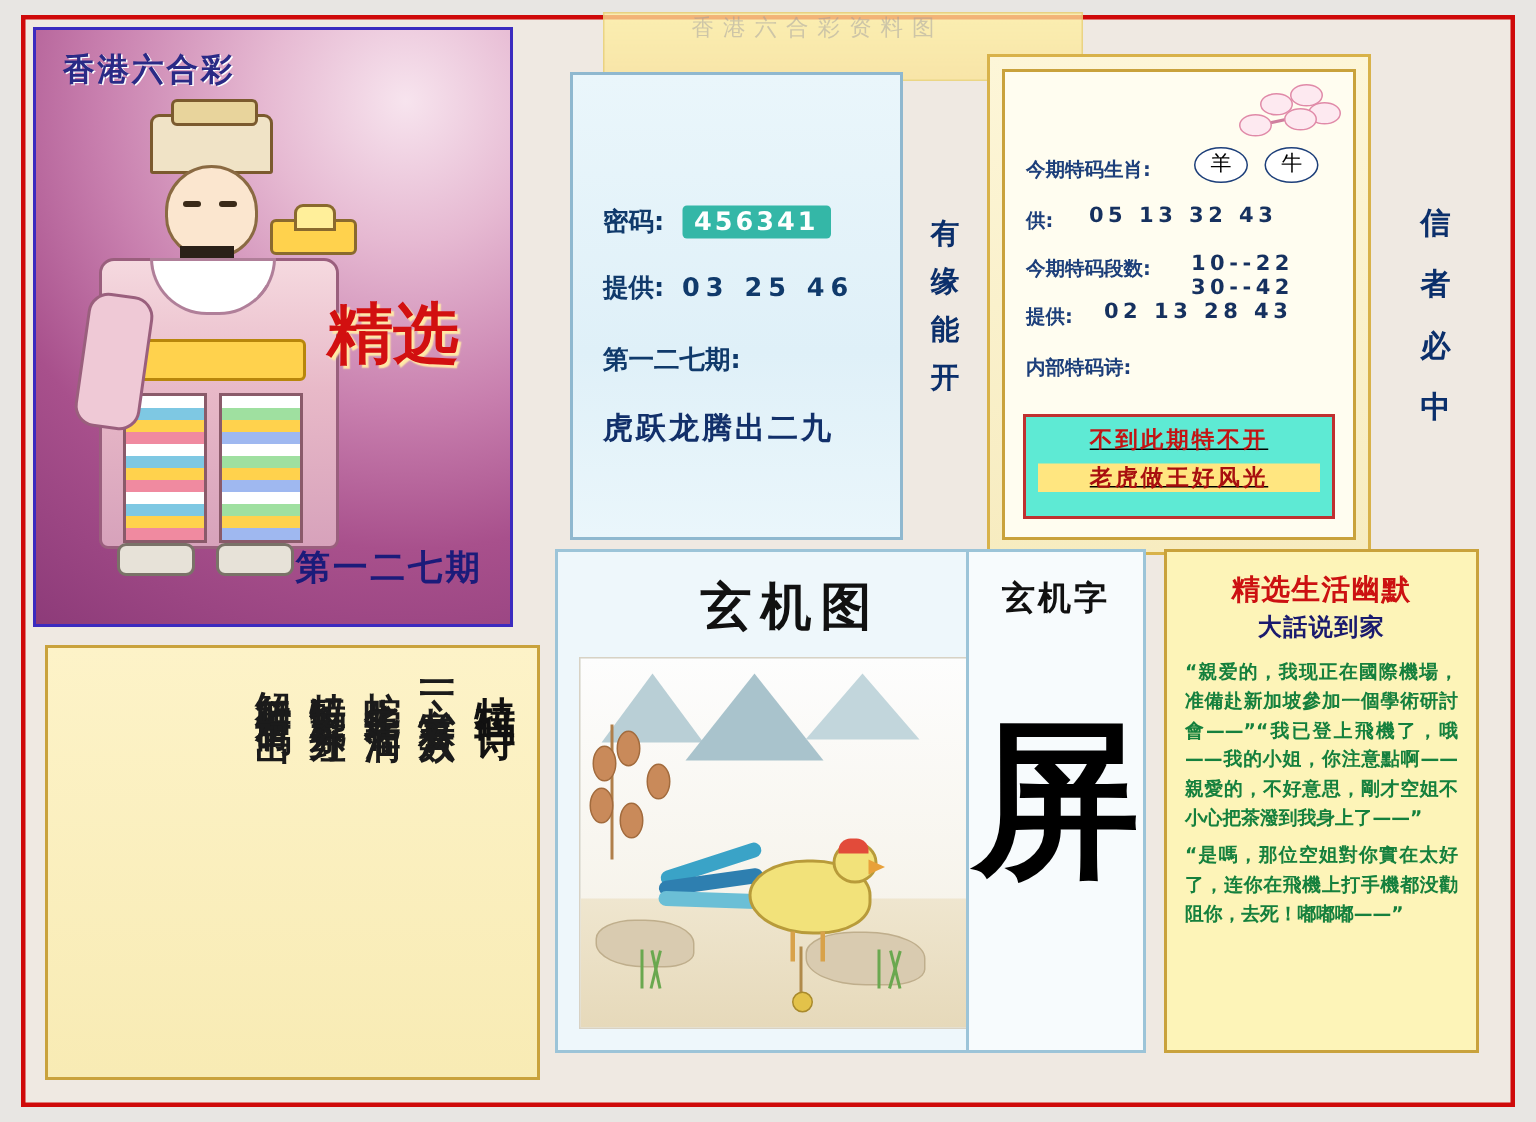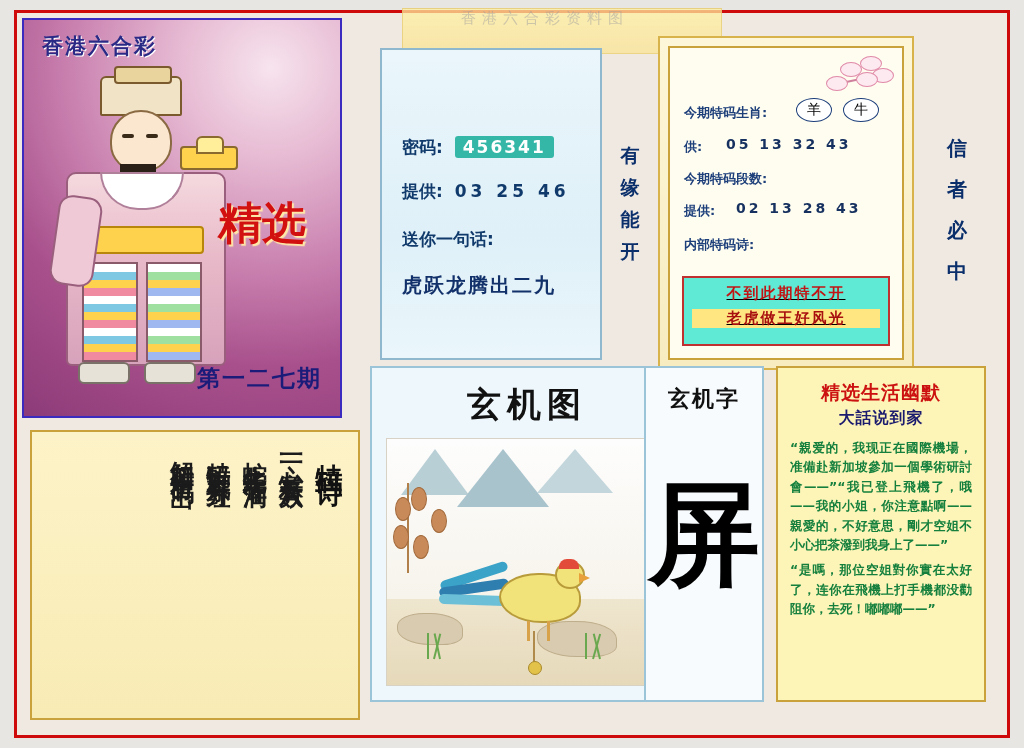--- a/index.html
+++ b/index.html
@@ -280,21 +280,21 @@
 
   <div class="abs neimu">
     <div class="neimu-row r1">
       <span>密码:</span>
       <span class="mi-val">456341</span>
     </div>
     <div class="neimu-row r2">
       <span>提供:</span>
       <span class="nums">03  25  46</span>
     </div>
-    <div class="neimu-row r3">送你一句话:</div>
+    <div class="neimu-row r3">第一二七期:</div>
     <div class="neimu-row r4">虎跃龙腾出二九</div>
   </div>
 
   <div class="abs strip-youyuan">
     <span>有</span>
     <span>缘</span>
     <span>能</span>
     <span>开</span>
   </div>
 
@@ -313,20 +313,21 @@
       <div class="td-row" style="top:56px;">今期特码生肖:</div>
       <div style="position:absolute;left:120px;top:50px;">
         <span class="zodiac">羊</span>
         <span class="zodiac">牛</span>
       </div>
 
       <div class="td-row" style="top:90px;">供:</div>
       <div class="td-vals" style="left:56px;top:88px;">05  13  32  43</div>
 
       <div class="td-row" style="top:122px;">今期特码段数:</div>
+      <div class="td-vals" style="left:124px;top:120px;">10--22    30--42</div>
 
       <div class="td-row" style="top:154px;">提供:</div>
       <div class="td-vals" style="left:66px;top:152px;">02    13    28    43</div>
 
       <div class="td-row" style="top:188px;">内部特码诗:</div>
 
       <div class="poem-box">
         <div class="poem-line">不到此期特不开</div>
         <div class="poem-line hl">老虎做王好风光</div>
       </div>

